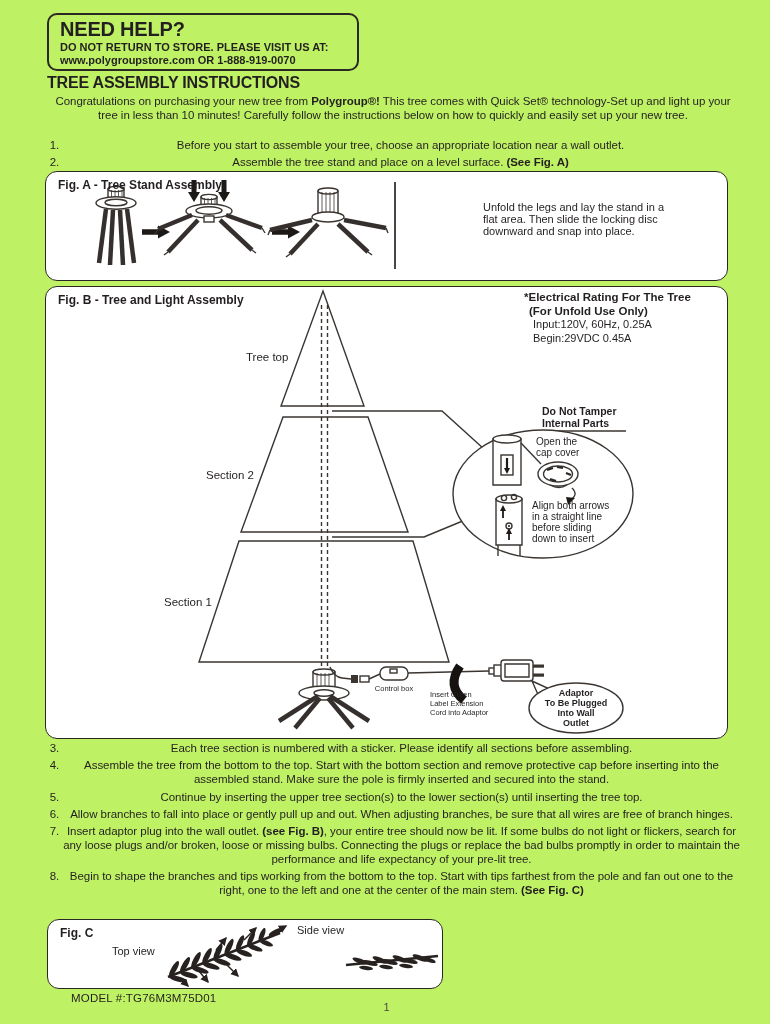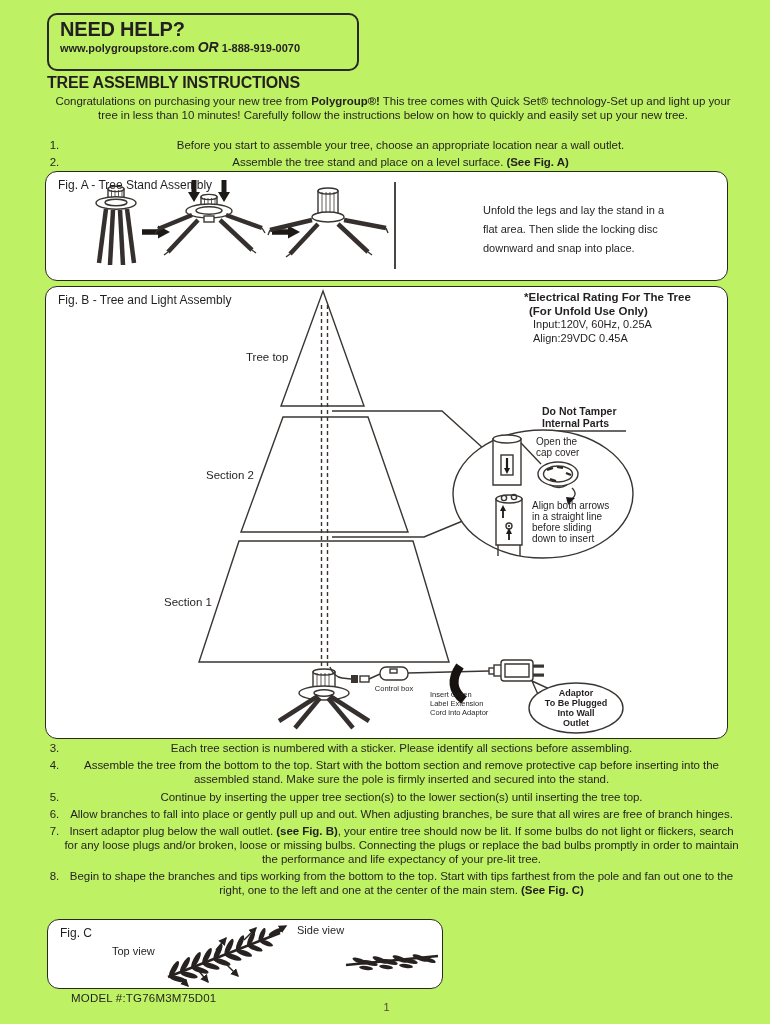--- a/index.html
+++ b/index.html
@@ -4,43 +4,43 @@
 <style>
   html,body{margin:0;padding:0;background:#e8e8e8;}
   .page{position:relative;width:770px;height:1024px;background:#bef264;margin:0 auto;
         font-family:"Liberation Sans",sans-serif;color:#231f20;overflow:hidden;}
   
   .help-box{position:absolute;left:47px;top:13px;width:312px;height:58px;
             border:2.5px solid #2b2724;border-radius:10px;box-sizing:border-box;
             padding:3px 8px 0 11px;}
   .help-title{font-size:20px;font-weight:bold;letter-spacing:-.2px;}
   .help-line{font-size:11px;font-weight:bold;line-height:13px;}
-  .help-or{font-size:14px;font-weight:bold;font-style:italic;}
+  .help-or{font-size:11px;font-weight:bold;}
   .brand{position:absolute;right:26px;top:6px;font-size:50px;font-weight:300;
          letter-spacing:2px;color:#35302e;}
   .brand sup{font-size:14px;font-weight:400;letter-spacing:0;vertical-align:28px;}
   .page-title{position:absolute;left:47px;top:74px;font-size:16px;font-weight:bold;letter-spacing:-.2px;}
   
   .bodytext{font-size:11.5px;line-height:13.8px;letter-spacing:-.05px;text-align:center;}
   .intro{position:absolute;left:47px;top:95px;width:692px;}
   .steps12{position:absolute;left:47px;top:139px;width:692px;}
   .steps38{position:absolute;left:47px;top:742px;width:694px;}
   .step{display:flex;margin-bottom:3.6px;}
   .step .num{flex:0 0 15px;}
   .step .txt{flex:1;}
   b{font-weight:bold;}
   
   .figbox{position:absolute;border:1.8px solid #2b2724;border-radius:12px;box-sizing:border-box;background:#fff;}
   .figa{left:45px;top:171px;width:683px;height:110px;}
   .figb{left:45px;top:286px;width:683px;height:453px;}
   .figc{left:47px;top:919px;width:396px;height:70px;}
-  .fig-title{position:absolute;left:12px;top:6px;font-size:12px;font-weight:normal;}
+  .fig-title{position:absolute;left:12px;top:6px;font-size:12px;font-weight:bold;}
   .figsvg{position:absolute;left:0;top:0;}
   .figa-divider{position:absolute;left:348px;top:10px;width:2px;height:87px;background:#4a4643;}
-  .figa-note{position:absolute;left:437px;top:29px;width:196px;font-size:11px;line-height:19px;}
+  .figa-note{position:absolute;left:437px;top:29px;width:196px;font-size:11px;line-height:12px;}
   .rating{position:absolute;left:478px;top:4px;font-size:11px;line-height:13.5px;}
   .rating .r1,.rating .r2{font-weight:bold;font-size:11.5px;}
   .rating .r2{padding-left:5px;}
   .rating .r3,.rating .r4{padding-left:9px;}
   .figc-label{position:absolute;font-size:11px;}
   
   svg{display:block;}
   svg text{font-family:"Liberation Sans",sans-serif;fill:#231f20;}
   .ln{stroke:#3a3531;stroke-width:1.4;fill:none;}
   .lnw{stroke:#3a3531;stroke-width:1.4;fill:#ffffff;}
@@ -51,20 +51,21 @@
   .model{position:absolute;left:47px;top:992px;font-size:11.5px;font-weight:normal;letter-spacing:.2px;padding-left:24px;}
   .pagenum{position:absolute;left:45px;top:1001px;width:683px;text-align:center;font-size:11px;color:#4c4846;}
 </style>
 </head>
 <body>
 
 <div class="page">
 
   <div class="help-box">
     <div class="help-title">NEED HELP?</div>
+    <div class="help-line">DO NOT RETURN TO STORE. PLEASE VISIT US AT:</div>
     <div class="help-line">
       <span>www.polygroupstore.com</span>
       <span class="help-or">OR</span>
       <span>1-888-919-0070</span>
     </div>
   </div>
 
   <div class="page-title">TREE ASSEMBLY INSTRUCTIONS</div>
 
   <p class="intro bodytext" style="margin:0;"><span>Congratulations on purchasing your new tree from </span><b>Polygroup®!</b><span> This tree comes with Quick Set® technology-Set up and light up your tree in less than 10 minutes! Carefully follow the instructions below on how to quickly and easily set up your new tree.</span></p>
@@ -248,21 +249,21 @@
           <text x="486" y="244">before sliding</text>
           <text x="486" y="255">down to insert</text>
         </g>
       </g>
     </svg>
     <div class="fig-title">Fig. B - Tree and Light Assembly</div>
     <div class="rating">
       <div class="r1">*Electrical Rating For The Tree</div>
       <div class="r2">(For Unfold Use Only)</div>
       <div class="r3">Input:120V, 60Hz, 0.25A</div>
-      <div class="r4">Align:29VDC 0.45A</div>
+      <div class="r4">Begin:29VDC 0.45A</div>
     </div>
   </div>
 
   <div class="steps38 bodytext">
     <div class="step">
         <span class="num">3.</span>
         <span class="txt"><span>Each tree section is numbered with a sticker. Please identify all sections before assembling.</span></span>
       </div>
     <div class="step">
         <span class="num">4.</span>
@@ -271,21 +272,21 @@
     <div class="step">
         <span class="num">5.</span>
         <span class="txt"><span>Continue by inserting the upper tree section(s) to the lower section(s) until inserting the tree top.</span></span>
       </div>
     <div class="step">
         <span class="num">6.</span>
         <span class="txt"><span>Allow branches to fall into place or gently pull up and out. When adjusting branches, be sure that all wires are free of branch hinges.</span></span>
       </div>
     <div class="step">
         <span class="num">7.</span>
-        <span class="txt"><span>Insert adaptor plug below the wall outlet. </span><b>(see Fig. B)</b><span>, your entire tree should now be lit. If some bulbs do not light or flickers, search for any loose plugs and/or broken, loose or missing bulbs. Connecting the plugs or replace the bad bulbs promptly in order to maintain the performance and life expectancy of your pre-lit tree.</span></span>
+        <span class="txt"><span>Insert adaptor plug into the wall outlet. </span><b>(see Fig. B)</b><span>, your entire tree should now be lit. If some bulbs do not light or flickers, search for any loose plugs and/or broken, loose or missing bulbs. Connecting the plugs or replace the bad bulbs promptly in order to maintain the performance and life expectancy of your pre-lit tree.</span></span>
       </div>
     <div class="step">
         <span class="num">8.</span>
         <span class="txt"><span>Begin to shape the branches and tips working from the bottom to the top. Start with tips farthest from the pole and fan out one to the right, one to the left and one at the center of the main stem. </span><b>(See Fig. C)</b></span>
       </div>
   </div>
 
   <div class="figbox figc">
     <svg class="figsvg" width="396" height="70" viewBox="0 0 396 70">
       <defs>

